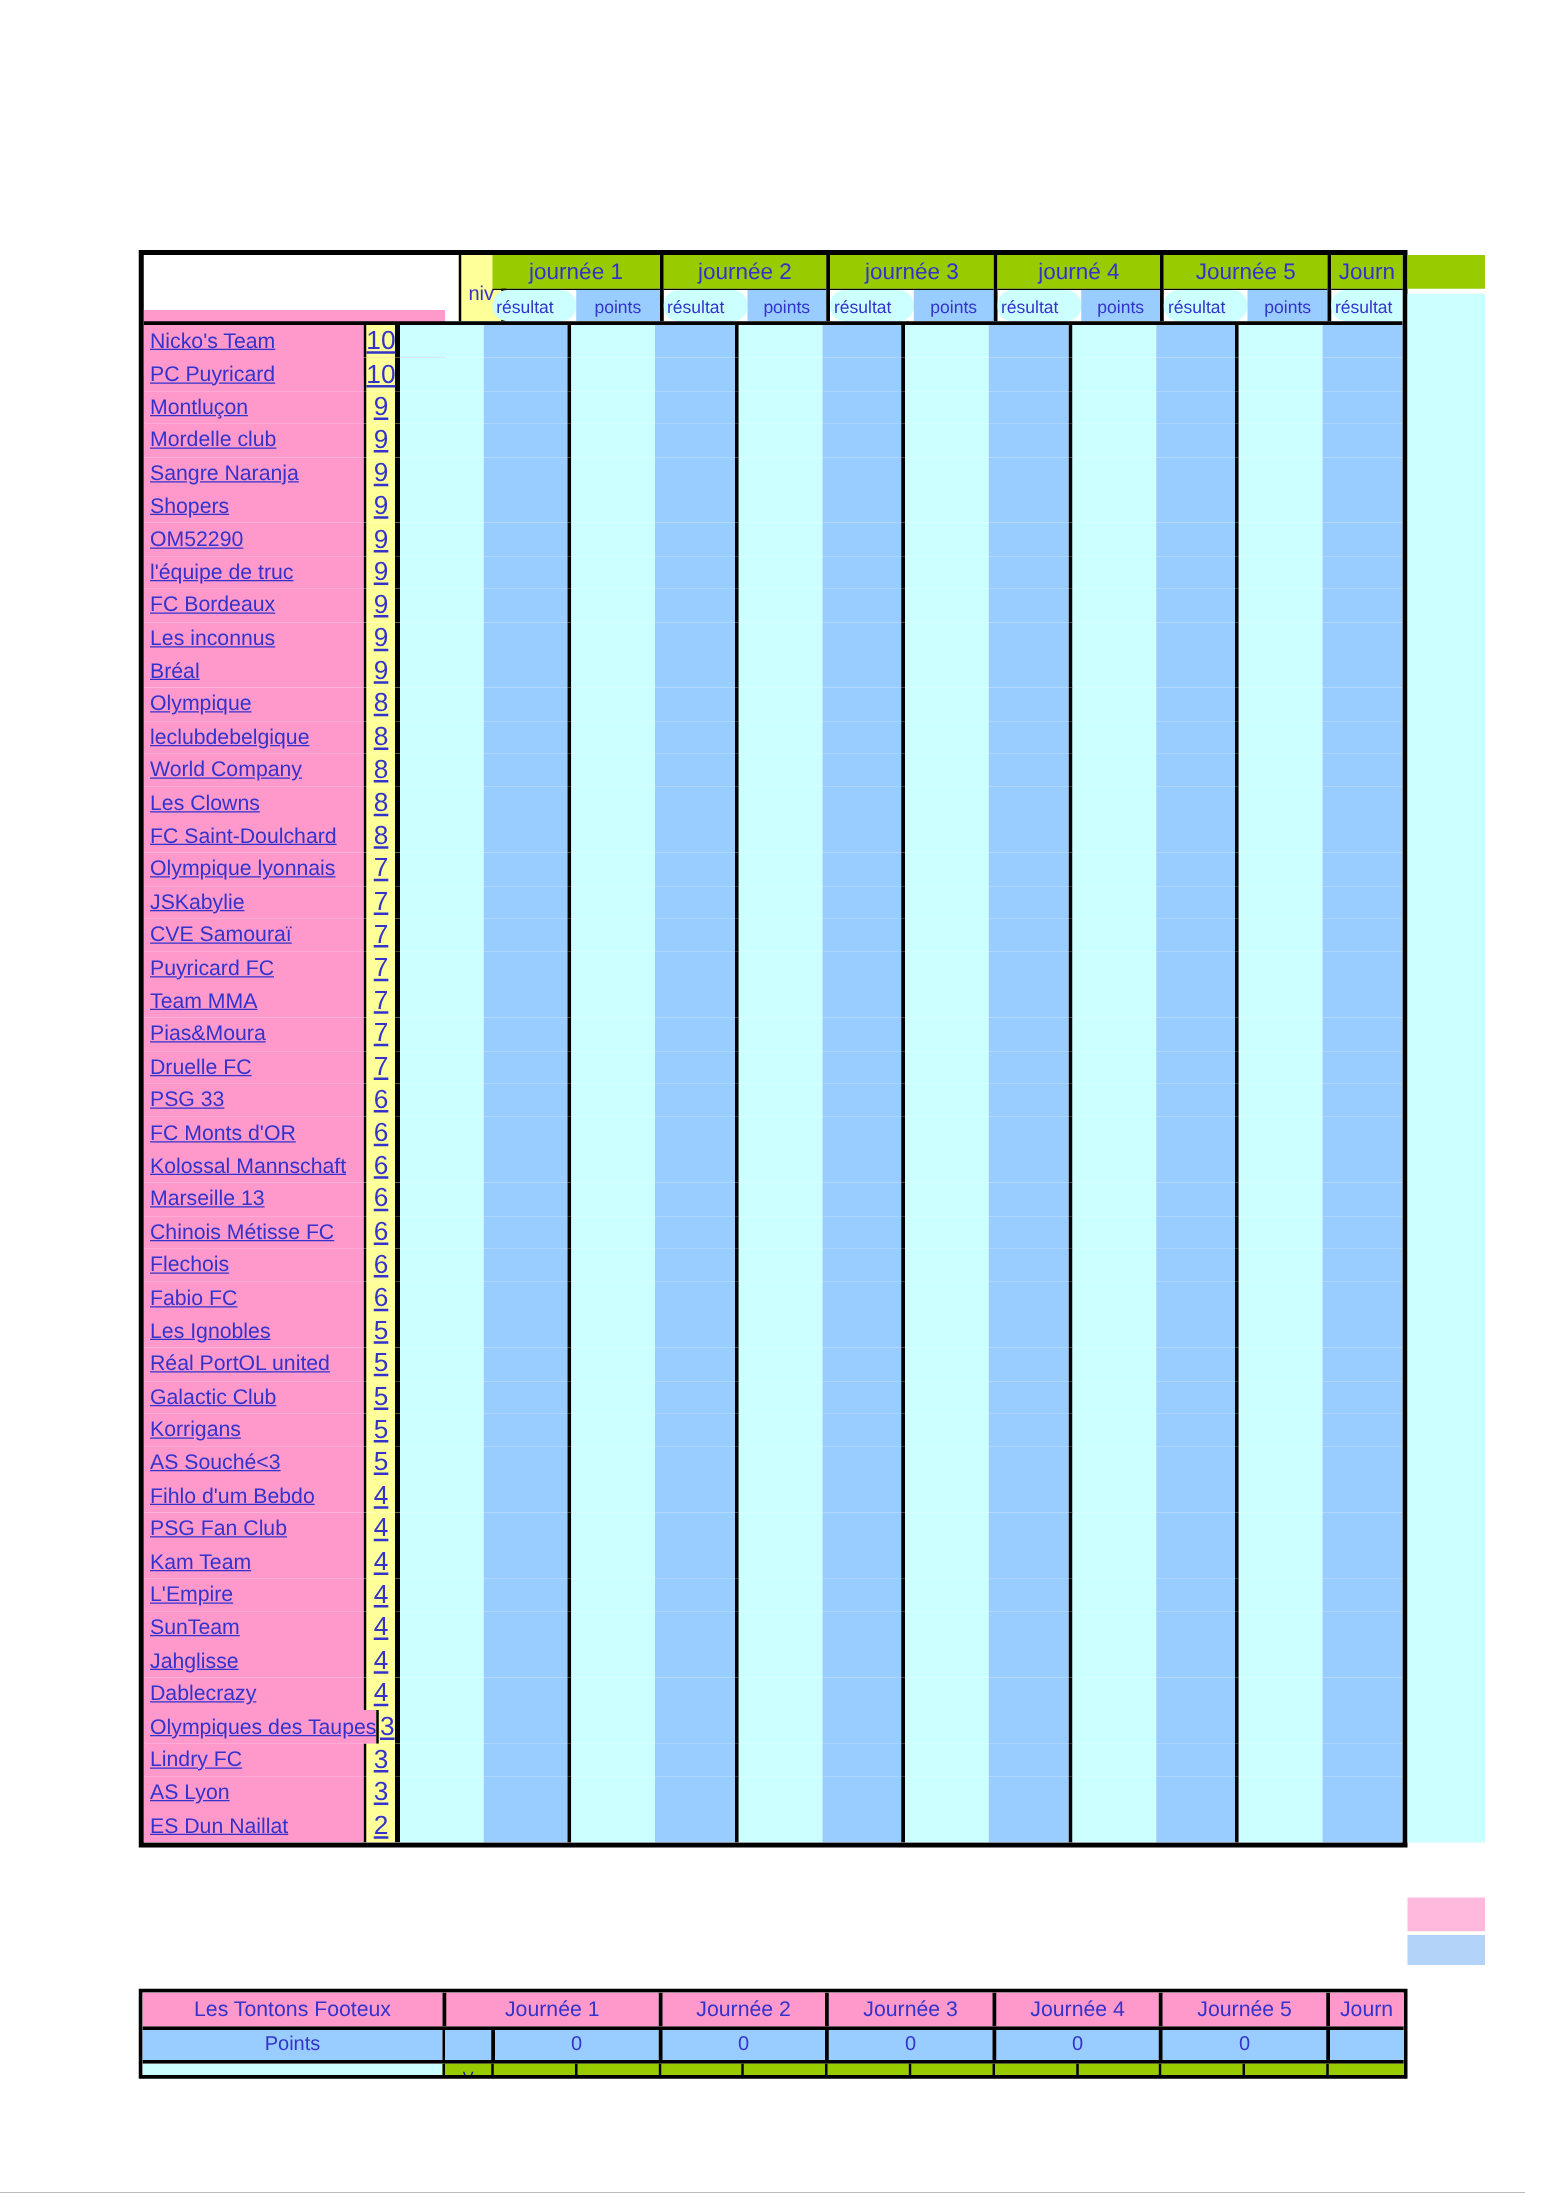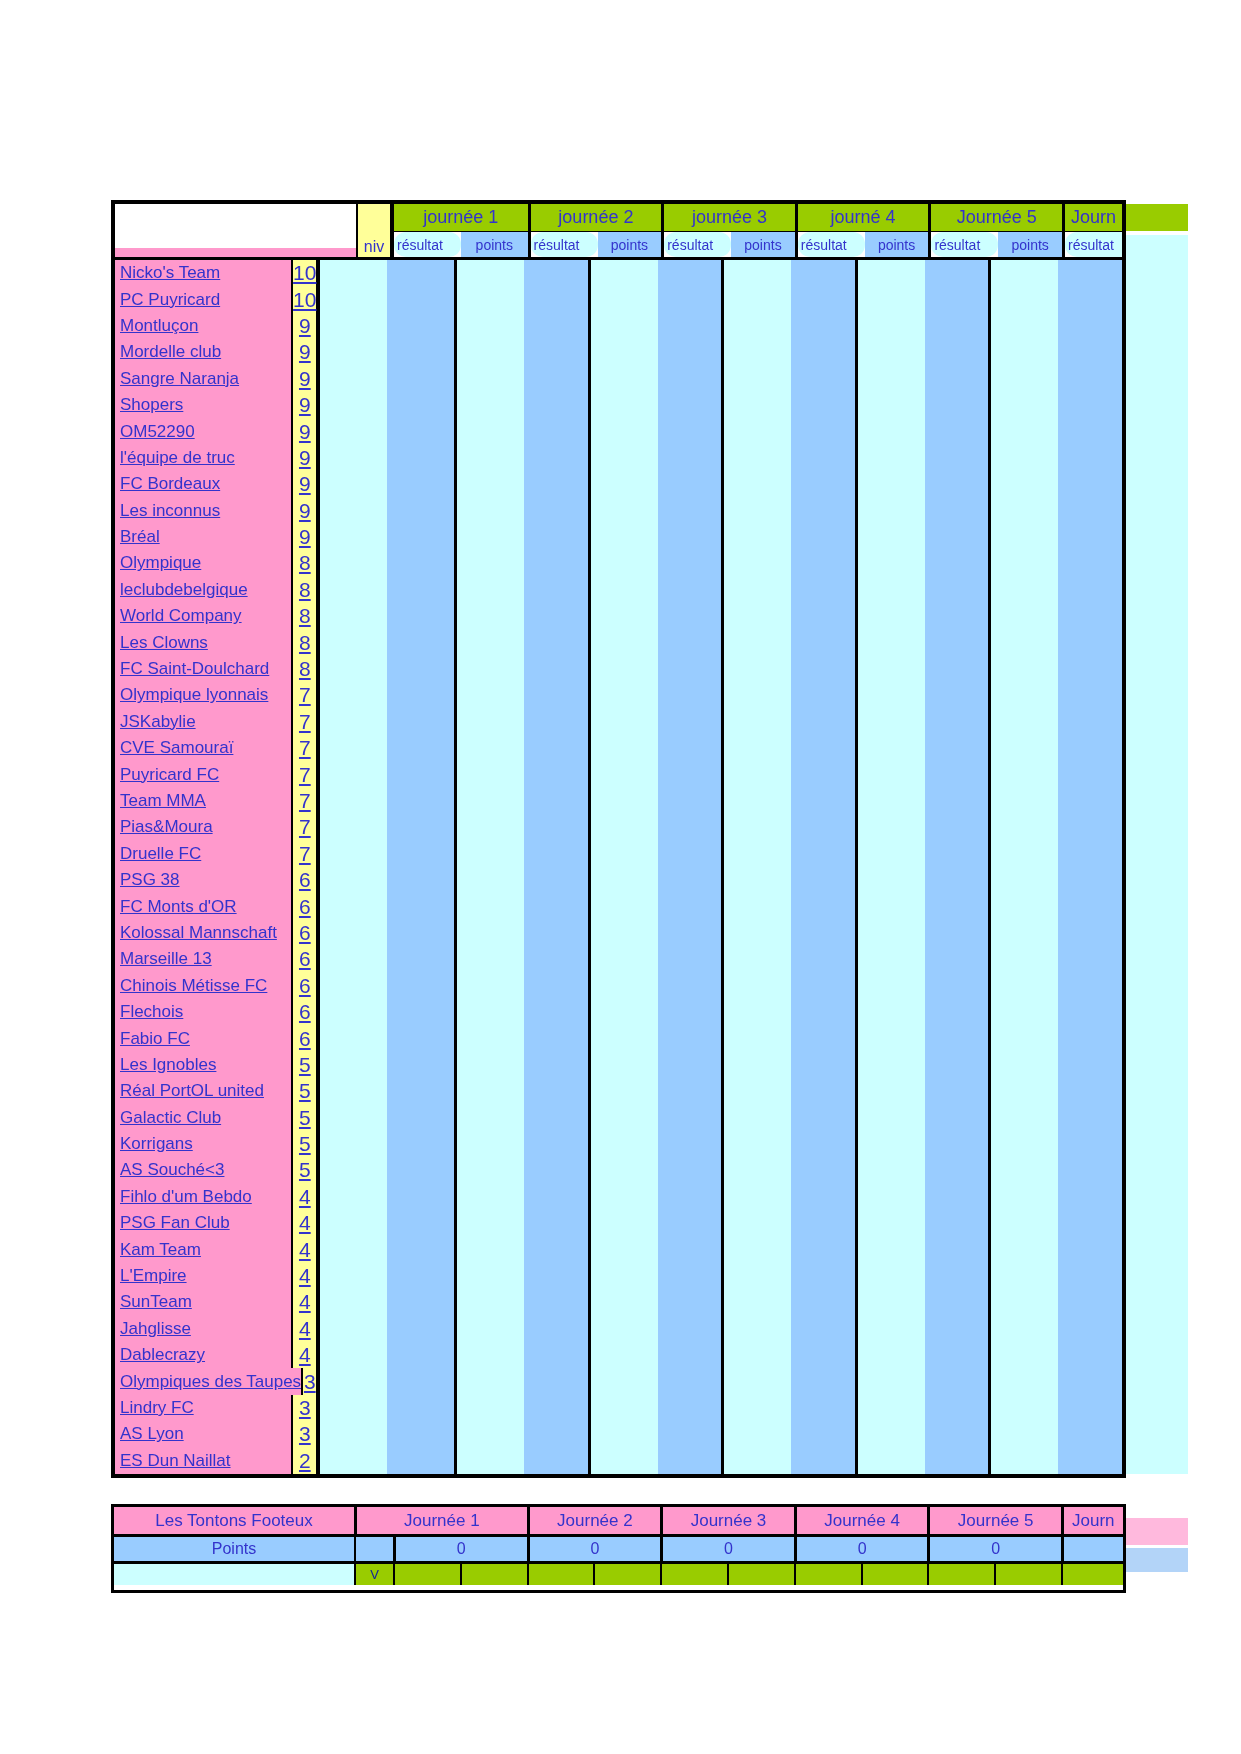--- a/index.html
+++ b/index.html
@@ -8,23 +8,23 @@
   }
   html,body{margin:0;padding:0;background:#888;}
   .page{position:relative;width:1241px;height:1754px;background:#ffffff;margin:0 auto;
         font-family:"Liberation Sans",sans-serif;color:var(--text);overflow:hidden;}
 
   
   .maintable{position:absolute;left:111px;top:200px;width:1015px;height:1278px;
              border:4px solid var(--line);box-sizing:border-box;overflow:hidden;background:#fff;}
   .hdr-clubs{position:absolute;left:0;top:0;width:241px;height:53px;background:var(--pink);
              display:flex;align-items:center;justify-content:center;font-size:19px;margin-top:44px;}
-  .hdr-niv{position:absolute;left:241px;top:0;width:38px;height:53px;background:var(--yellow);
+  .hdr-niv{position:absolute;left:252px;top:0;width:38px;height:53px;background:var(--yellow);
            border-left:2px solid var(--line);border-right:4px solid var(--line);box-sizing:border-box;
-           display:flex;align-items:flex-end;justify-content:center;font-size:16px;padding-bottom:1px;}
+           display:flex;align-items:flex-end;justify-content:center;font-size:16px;padding-bottom:12px;}
   .groups{position:absolute;left:279px;top:0;height:53px;display:flex;}
   .group{width:133.6px;box-sizing:border-box;flex:none;}
   .group + .group{border-left:3px solid var(--line);}
   .ghead{height:27px;background:var(--green);display:flex;align-items:center;justify-content:center;
          font-size:18px;box-sizing:border-box;}
   .group:last-child .ghead{justify-content:flex-start;padding-left:6px;}
   .gsub{height:26px;border-top:1px solid var(--line);display:flex;box-sizing:border-box;}
   .gres{width:67px;background:var(--cyan);display:flex;align-items:center;font-size:14px;
         padding-left:3px;box-sizing:border-box;border-radius:12px;}
   .gpts{flex:1;background:var(--blue);display:flex;align-items:center;justify-content:center;font-size:14px;}
@@ -42,21 +42,21 @@
   .cpts{flex:1;background:var(--blue);}
 
   
   .bar{position:absolute;left:1126px;width:62px;}
   .bar-green{top:204px;height:27px;background:var(--green);}
   .bar-cyan{top:235px;height:1239px;background:var(--cyan);}
   .bar-pink{top:1518px;height:27px;background:var(--pinklight);}
   .bar-blue{top:1548px;height:24px;background:var(--bluelight);}
 
   
-  .sumtable{position:absolute;left:111px;top:1504px;width:1015px;height:89px;
+  .sumtable{position:absolute;left:111px;top:1591px;width:1015px;height:72px;
             border:3px solid var(--line);box-sizing:border-box;overflow:hidden;background:#fff;}
   .srow{display:flex;box-sizing:border-box;}
   .srow1{height:30px;border-bottom:3px solid var(--line);}
   .srow2{height:27px;border-bottom:3px solid var(--line);}
   .srow3{height:21px;}
   .s-title{width:240px;background:var(--pink);display:flex;align-items:center;justify-content:center;
            font-size:17px;box-sizing:border-box;flex:none;}
   .sj-wrap{display:flex;}
   .s-j{width:133.6px;background:var(--pink);border-left:3px solid var(--line);box-sizing:border-box;
        display:flex;align-items:center;justify-content:center;font-size:17px;flex:none;}
@@ -768,21 +768,21 @@
         <div class="cseg">
             <div class="cres"></div>
             <div class="cpts"></div>
           </div>
         <div class="cseg">
             <div class="cres"></div>
             <div class="cpts"></div>
           </div>
       </div>
         <div class="crow">
-        <div class="cname">PSG 38</div>
+        <div class="cname">PSG 33</div>
         <div class="cniv">6</div>
         <div class="cseg">
             <div class="cres"></div>
             <div class="cpts"></div>
           </div>
         <div class="cseg">
             <div class="cres"></div>
             <div class="cpts"></div>
           </div>
         <div class="cseg">

